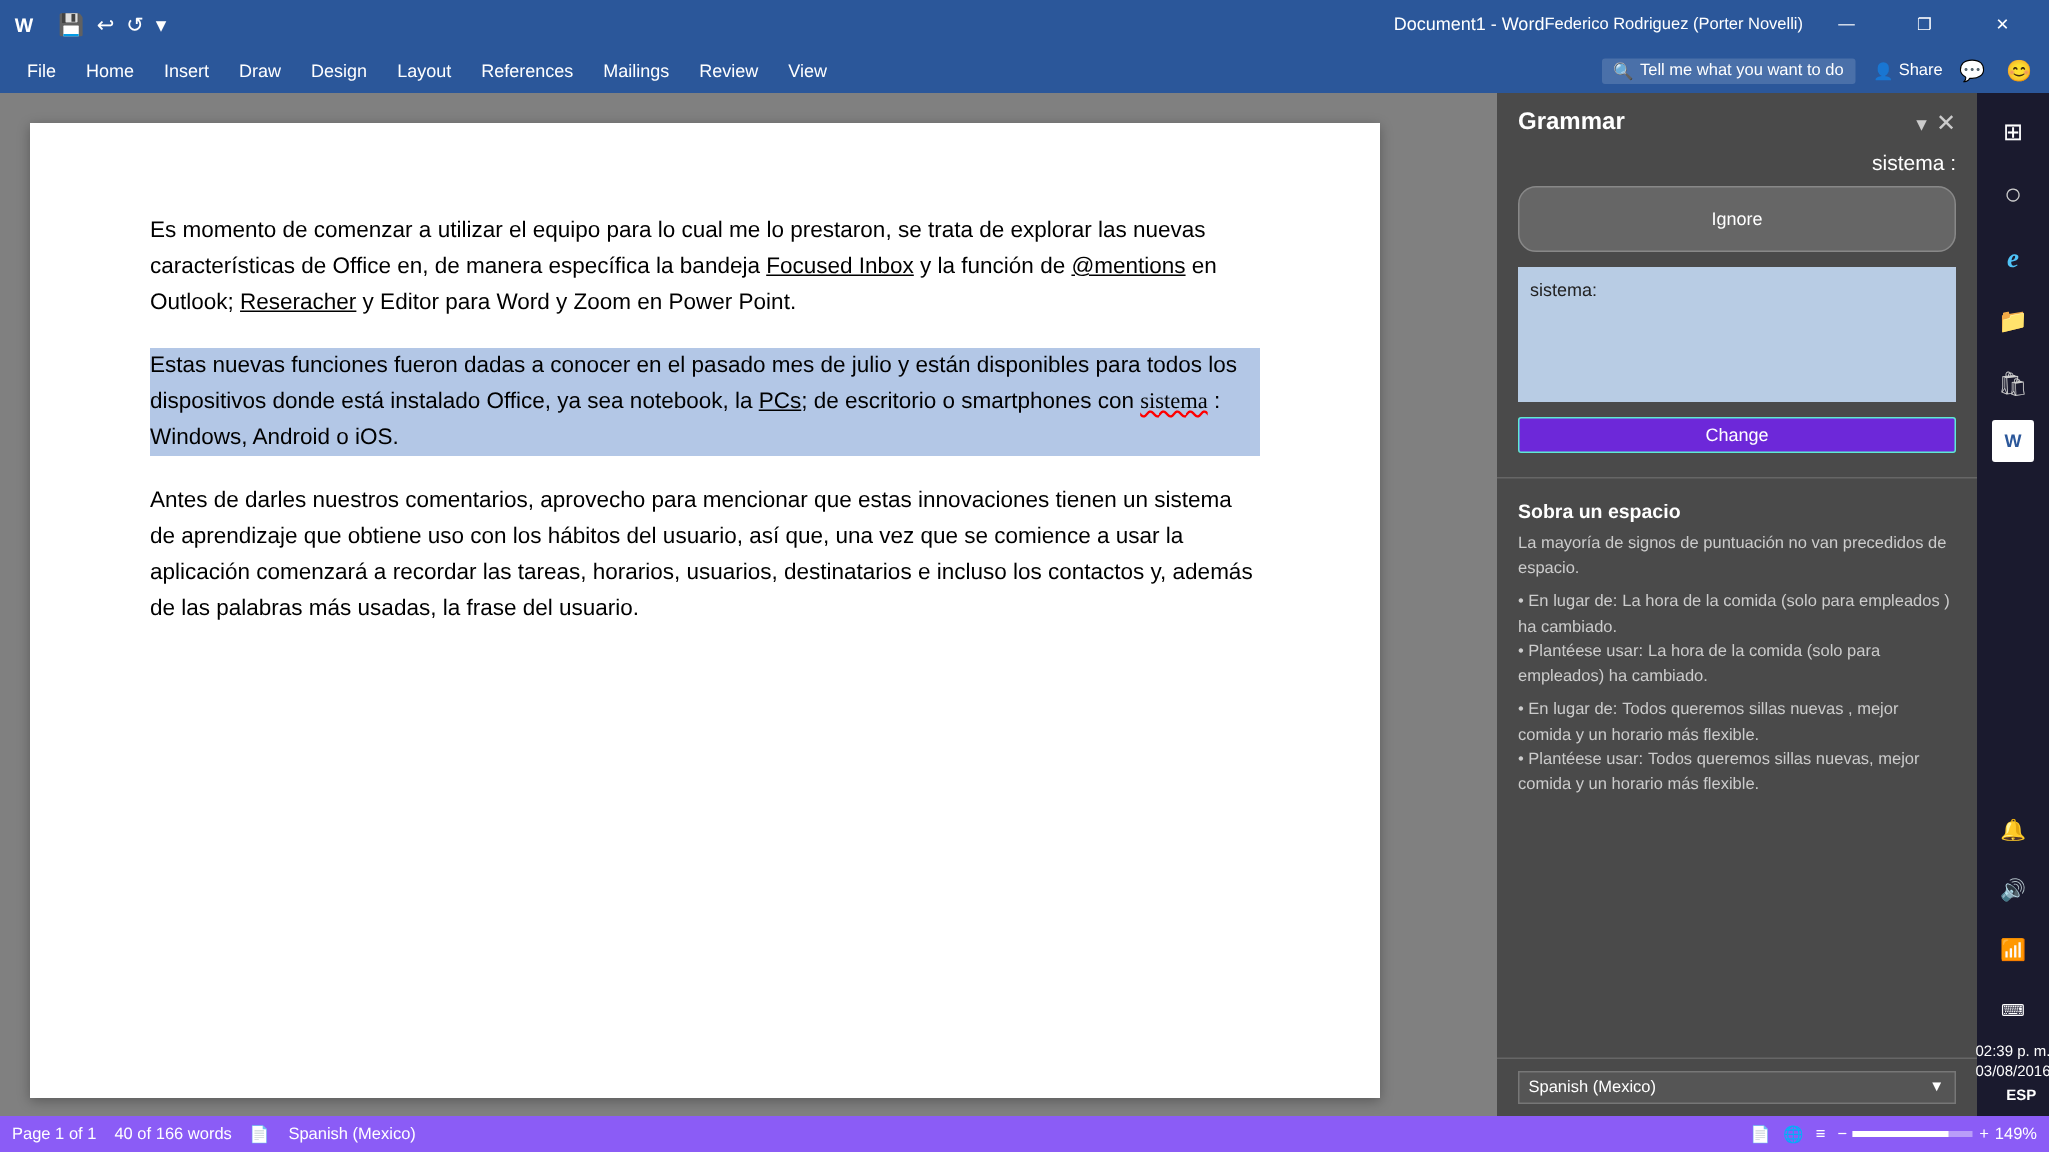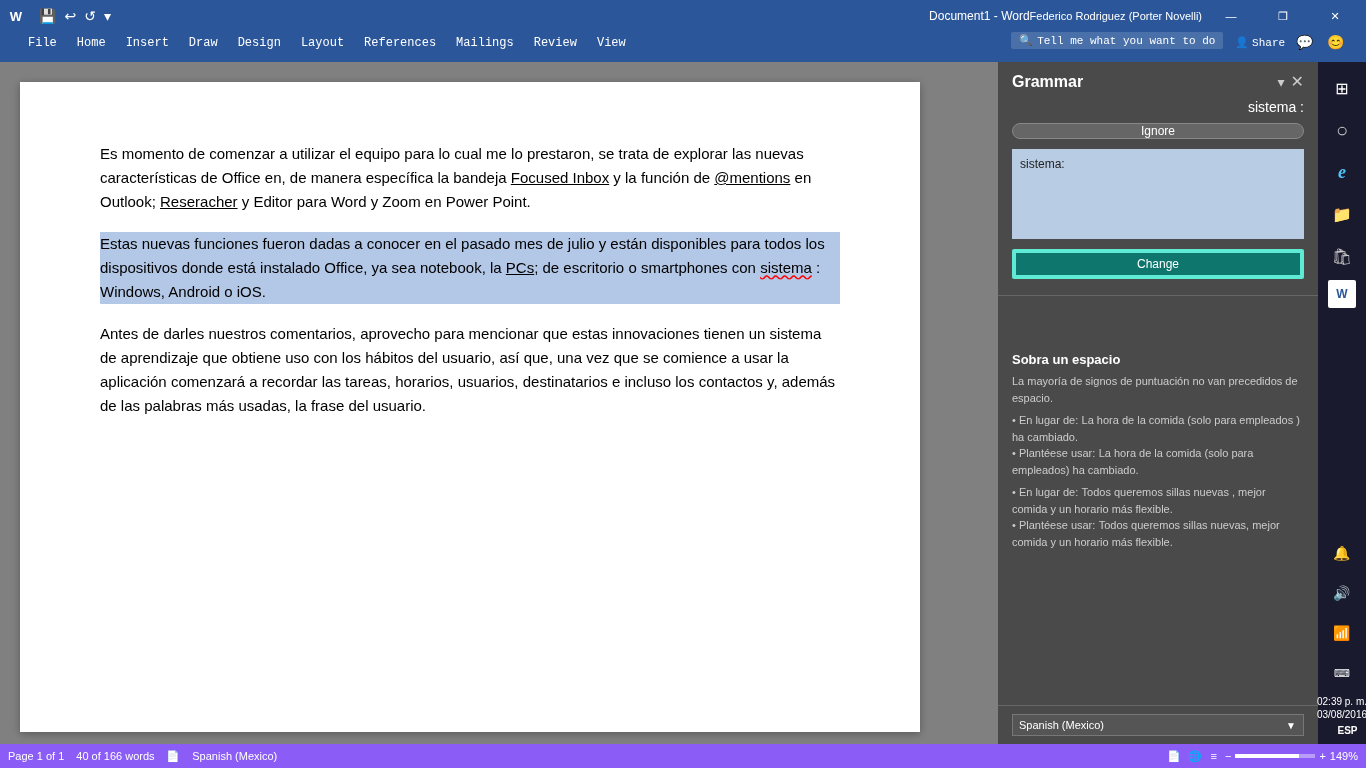--- a/index.html
+++ b/index.html
@@ -22,24 +22,23 @@
     .title-bar-icon { width: 16px; height: 16px; display: flex; align-items: center; justify-content: center; font-size: 14px; cursor: pointer; }
     .title-btn { width: 46px; height: 32px; display: flex; align-items: center; justify-content: center; cursor: pointer; font-size: 11px; }
     .title-bar-user { font-size: 11px; display: flex; align-items: center; gap: 4px; }
     .qa-btn { color: white; font-size: 14px; cursor: pointer; padding: 2px 3px; border-radius: 2px; }
 
     
     .menu-bar {
       background: #2b579a;
       height: 30px;
       display: flex;
-      align-items: flex-start;
-      padding: 0 18px;
-      flex-shrink: 0;
-      font-family: Liberation Mono, monospace;
+      align-items: center;
+      padding: 0 8px;
+      flex-shrink: 0;
     }
     .menu-item {
       color: white;
       font-size: 12px;
       padding: 4px 10px;
       cursor: pointer;
       border-radius: 2px;
       white-space: nowrap;
     }
     .search-box {
@@ -81,21 +80,21 @@
       padding: 60px 80px;
       box-shadow: 0 2px 8px rgba(0,0,0,0.3);
       font-size: 15px;
       line-height: 1.6;
       color: #000;
     }
     .doc-para { margin-bottom: 18px; }
     .doc-para.highlighted { background: #b3c7e6; }
     .doc-bold { font-weight: bold; }
     .underline { text-decoration: underline; }
-    .red-wavy { text-decoration: underline wavy red; }
+    .red-wavy { text-decoration: underline wavy red; font-family: Liberation Serif, serif; }
 
     
     .grammar-panel {
       width: 320px;
       background: #4a4a4a;
       color: white;
       display: flex;
       flex-direction: column;
       flex-shrink: 0;
     }
@@ -114,53 +113,52 @@
       padding: 2px 14px 8px;
       font-size: 14px;
       color: white;
       text-align: right;
     }
     .ignore-btn {
       margin: 0 14px 10px;
       background: #666;
       border: 1px solid #888;
       color: white;
-      padding: 0 12px;
+      padding: 14px 12px;
       font-size: 12px;
       cursor: pointer;
       display: inline-block;
       border-radius: 12px;
     }
 
     .grammar-input-area {
       margin: 0 14px 10px;
       background: #b8cce4;
       padding: 8px;
       min-height: 90px;
       font-size: 12px;
       color: #222;
     }
 
     .change-btn {
       margin: 0 14px 10px;
-      background: #0f766e;
-      border: 4px solid #5eead4;
+      background: #6d28d9;
+      border: 1px solid #5eead4;
       color: white;
       padding: 4px 12px;
       font-size: 12px;
       cursor: pointer;
       display: inline-block;
       border-radius: 2px;
     }
 
     .grammar-divider { height: 1px; background: #666; margin: 6px 0; }
 
     .grammar-suggestion-section {
       padding: 8px 14px;
-      margin-top: 42px;
     }
     .suggestion-title { font-size: 13px; font-weight: 600; margin-bottom: 6px; color: white; }
     .suggestion-text { font-size: 11px; color: #ccc; line-height: 1.5; }
     .suggestion-bullet { margin-top: 6px; }
 
     .grammar-footer {
       margin-top: auto;
       padding: 8px 14px;
       border-top: 1px solid #666;
     }

